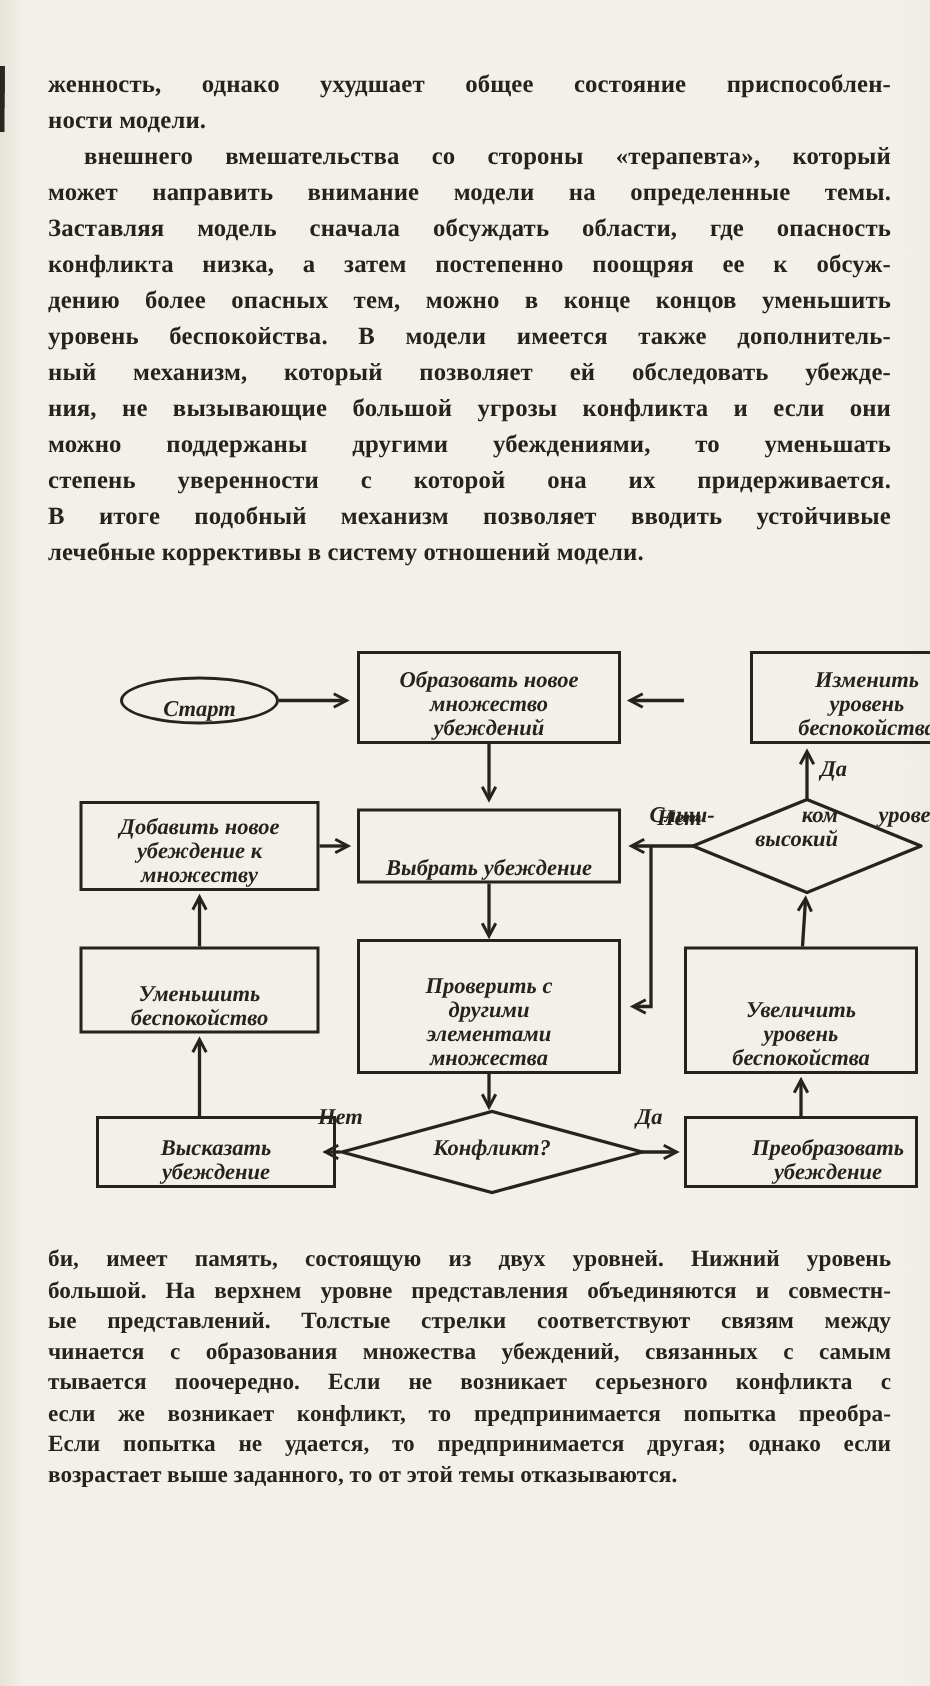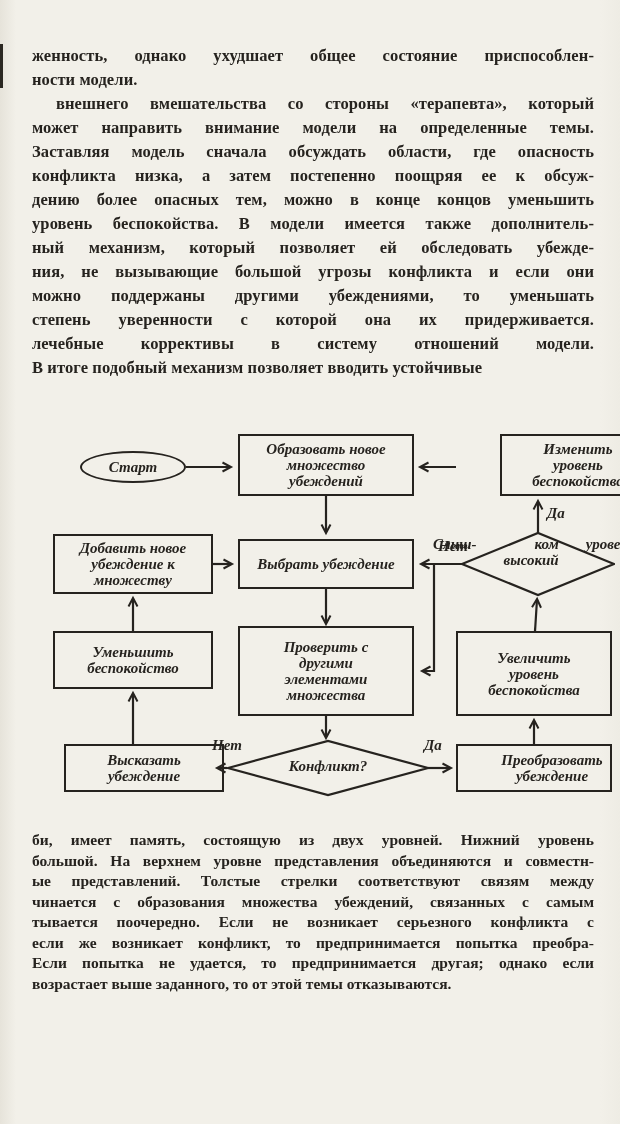--- a/index.html
+++ b/index.html
@@ -12,21 +12,21 @@
   }
   .body-text { font-size:16.5px; font-weight:bold; line-height:24px; letter-spacing:.1px; }
   .just .ln { text-align:justify; text-align-last:justify; }
   .just .ln:last-child { text-align-last:left; }
   .para.indent .ln:first-child { text-indent:24px; }
 
   .chart { position:relative; width:585px; height:378px; margin:46px 0 0 -2px;
            font-style:italic; font-weight:bold; }
   .chart svg { position:absolute; left:0; top:0; }
   .node { position:absolute; border:2px solid #26231f; display:flex; flex-direction:column;
-          justify-content:center; text-align:center; font-size:15px; line-height:16px; }
+          justify-content:flex-end; text-align:center; font-size:15px; line-height:16px; }
   .oval { border-radius:50%; }
   .dlabel { position:absolute; display:flex; flex-direction:row; justify-content:center;
             text-align:right; font-size:15px; line-height:16px;gap:27px; }
   .elabel { position:absolute; font-size:15px; }
 
   .caption { margin-top:26px; font-size:15.5px; font-weight:bold; line-height:20.5px; }
   .page-number { text-align:right; font-size:17px; font-weight:bold; font-style:italic; margin:7px 6px 0 0; }
 
   .artifact { position:absolute; background:#2a2721; }
 </style>
@@ -55,22 +55,22 @@
         <div class="ln">внешнего вмешательства со стороны «терапевта», который</div>
         <div class="ln">может направить внимание модели на определенные темы.</div>
         <div class="ln">Заставляя модель сначала обсуждать области, где опасность</div>
         <div class="ln">конфликта низка, а затем постепенно поощряя ее к обсуж-</div>
         <div class="ln">дению более опасных тем, можно в конце концов уменьшить</div>
         <div class="ln">уровень беспокойства. В модели имеется также дополнитель-</div>
         <div class="ln">ный механизм, который позволяет ей обследовать убежде-</div>
         <div class="ln">ния, не вызывающие большой угрозы конфликта и если они</div>
         <div class="ln">можно поддержаны другими убеждениями, то уменьшать</div>
         <div class="ln">степень уверенности с которой она их придерживается.</div>
+        <div class="ln">В итоге подобный механизм позволяет вводить устойчивые</div>
         <div class="ln">лечебные коррективы в систему отношений модели.</div>
-        <div class="ln">В итоге подобный механизм позволяет вводить устойчивые</div>
       </div>
   </div>
 
   <div class="chart">
     <svg width="585" height="378" viewBox="0 0 585 378">
       <defs>
         <marker id="arr" markerWidth="14" markerHeight="14" refX="10" refY="7" orient="auto" markerUnits="userSpaceOnUse">
           <path d="M2.5,2.5 L11,7 L2.5,11.5" fill="none" stroke="#26231f" stroke-width="2"></path>
         </marker>
       </defs>

